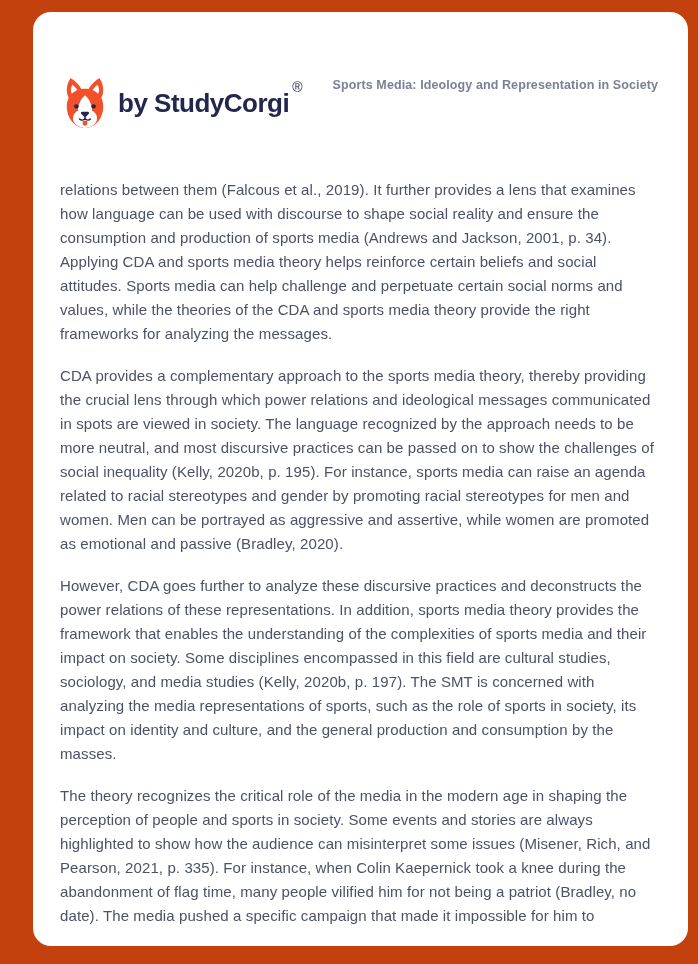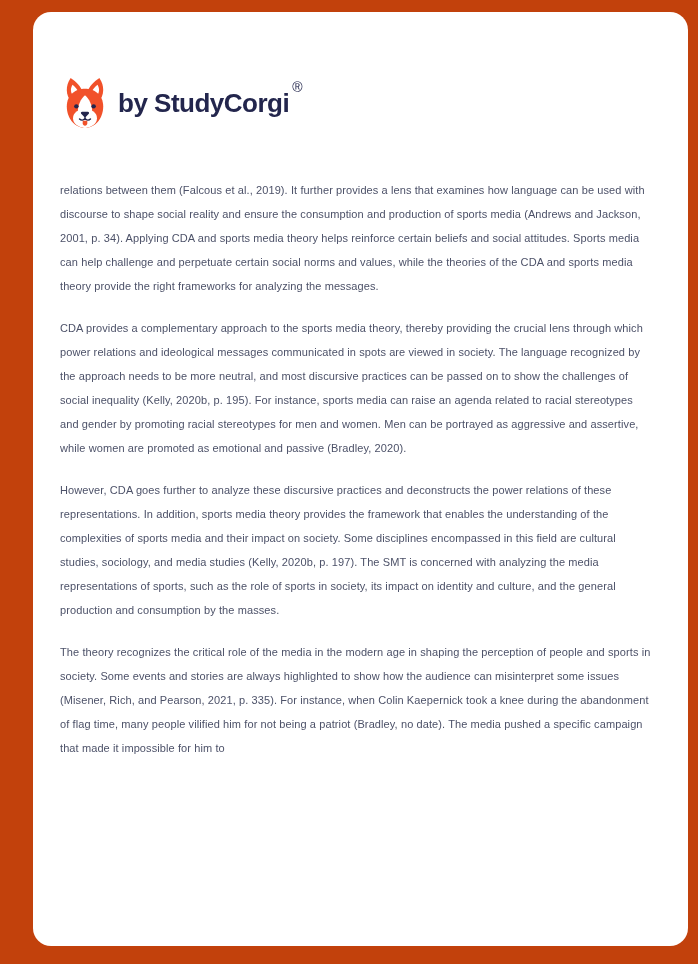--- a/index.html
+++ b/index.html
@@ -74,21 +74,21 @@
     line-height: 17px;
     text-decoration: none;
     overflow-wrap: break-word;
     cursor: pointer;
   }
   .article {
     margin-top: 46px;
     padding: 0 34px 0 27px;
   }
   .article p {
-    font-size: 11px;
+    font-size: 15px;
     line-height: 24px;
     letter-spacing: 0.1px;
     color: #4C5168;
     margin-bottom: 18px;
   }
 </style>
 </head>
 <body>
 
 <div class="page">
@@ -119,20 +119,21 @@
             <path d="M24 41.5 L24 43.2 M24 43.2 C22.5 45.3 19.8 45.3 18.3 43.8 M24 43.2 C25.5 45.3 28.2 45.3 29.7 43.8" stroke="#23264D" stroke-width="1.5" fill="none" stroke-linecap="round"></path>
 
             <path d="M21.6 45.4 L26.4 45.4 L26.4 48.2 C26.4 49.6 25.3 50.7 24 50.7 C22.7 50.7 21.6 49.6 21.6 48.2 Z" fill="#F1512A"></path>
           </svg>
         </span>
         <span class="wordmark">by StudyCorgi</span>
         <span class="reg">®</span>
       </div>
 
       <div class="doc-meta">
+        <div class="doc-title">Sports Media: Ideology and Representation in Society</div>
       </div>
 
     </header>
 
     <main class="article">
       <p>relations between them (Falcous et al., 2019). It further provides a lens that examines how language can be used with discourse to shape social reality and ensure the consumption and production of sports media (Andrews and Jackson, 2001, p. 34). Applying CDA and sports media theory helps reinforce certain beliefs and social attitudes. Sports media can help challenge and perpetuate certain social norms and values, while the theories of the CDA and sports media theory provide the right frameworks for analyzing the messages.</p>
       <p>CDA provides a complementary approach to the sports media theory, thereby providing the crucial lens through which power relations and ideological messages communicated in spots are viewed in society. The language recognized by the approach needs to be more neutral, and most discursive practices can be passed on to show the challenges of social inequality (Kelly, 2020b, p. 195). For instance, sports media can raise an agenda related to racial stereotypes and gender by promoting racial stereotypes for men and women. Men can be portrayed as aggressive and assertive, while women are promoted as emotional and passive (Bradley, 2020).</p>
       <p>However, CDA goes further to analyze these discursive practices and deconstructs the power relations of these representations. In addition, sports media theory provides the framework that enables the understanding of the complexities of sports media and their impact on society. Some disciplines encompassed in this field are cultural studies, sociology, and media studies (Kelly, 2020b, p. 197). The SMT is concerned with analyzing the media representations of sports, such as the role of sports in society, its impact on identity and culture, and the general production and consumption by the masses.</p>
       <p>The theory recognizes the critical role of the media in the modern age in shaping the perception of people and sports in society. Some events and stories are always highlighted to show how the audience can misinterpret some issues (Misener, Rich, and Pearson, 2021, p. 335). For instance, when Colin Kaepernick took a knee during the abandonment of flag time, many people vilified him for not being a patriot (Bradley, no date). The media pushed a specific campaign that made it impossible for him to</p>
     </main>

